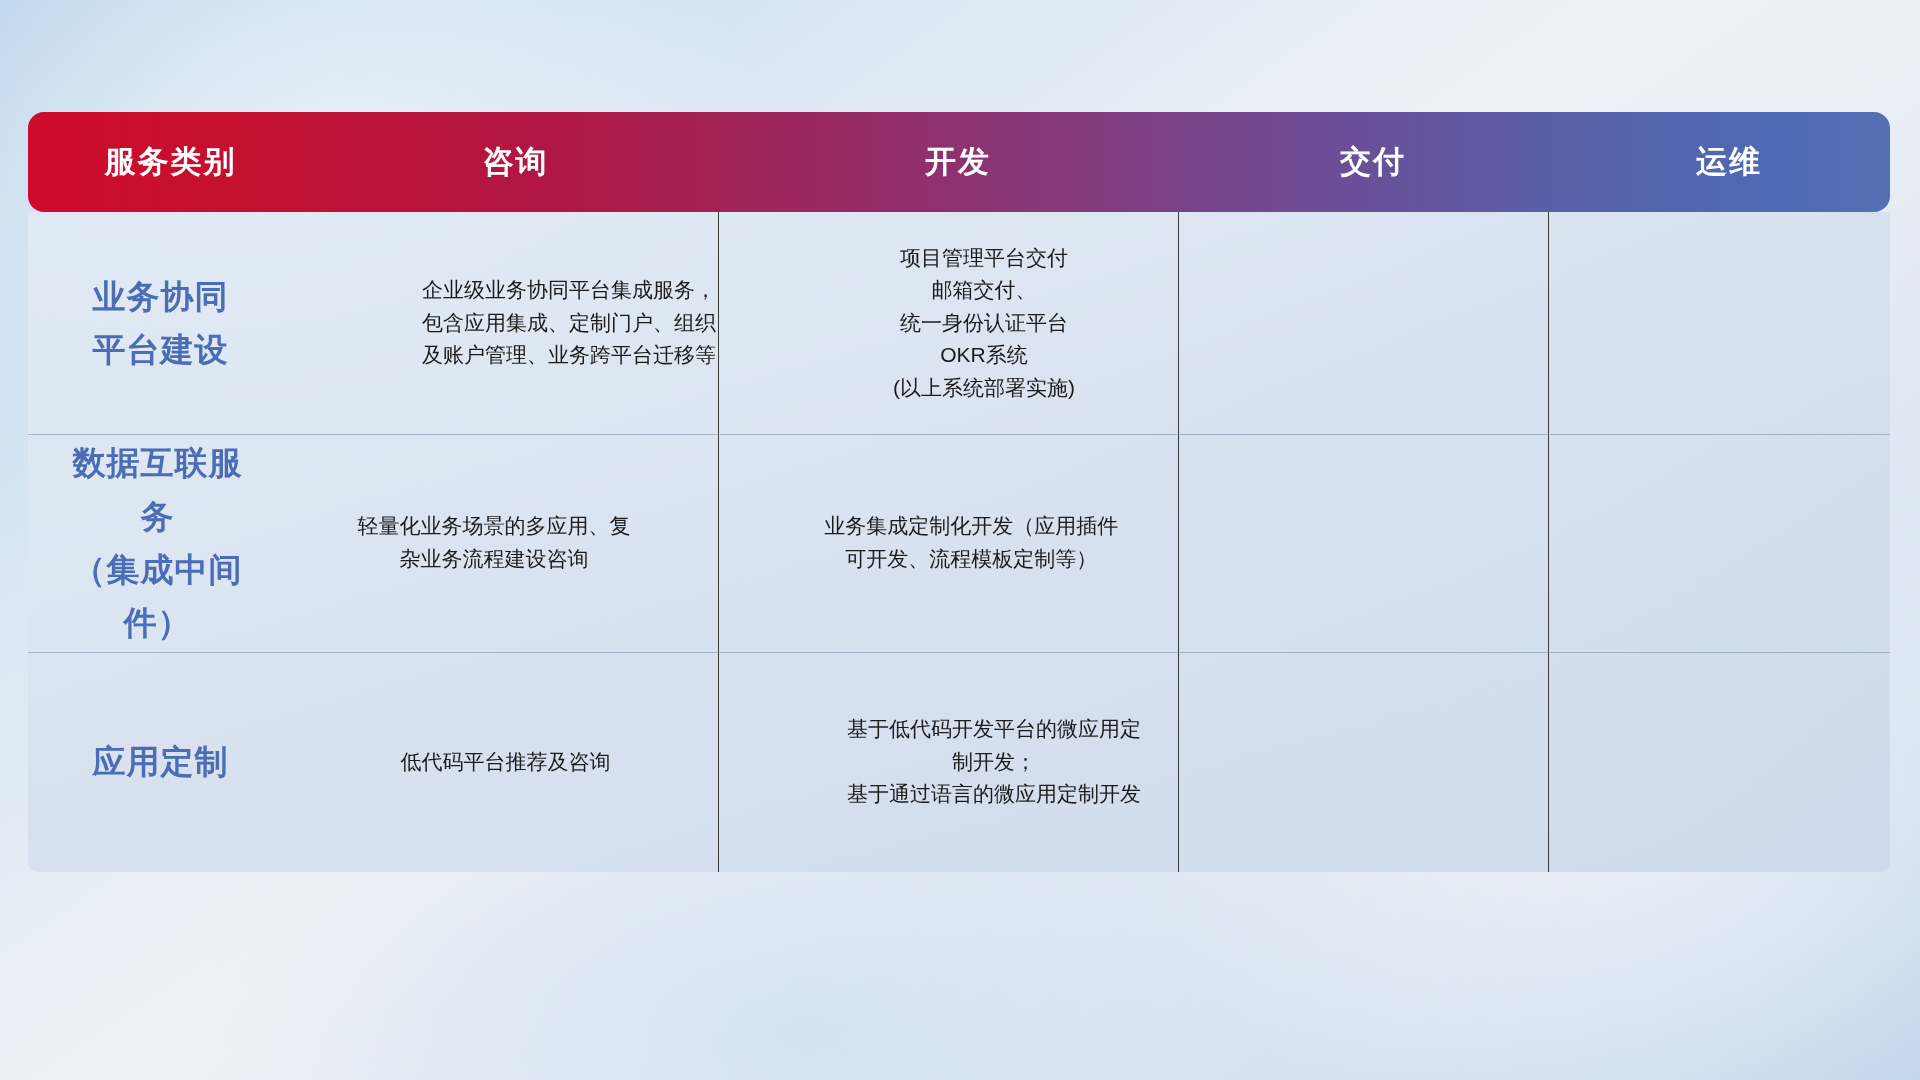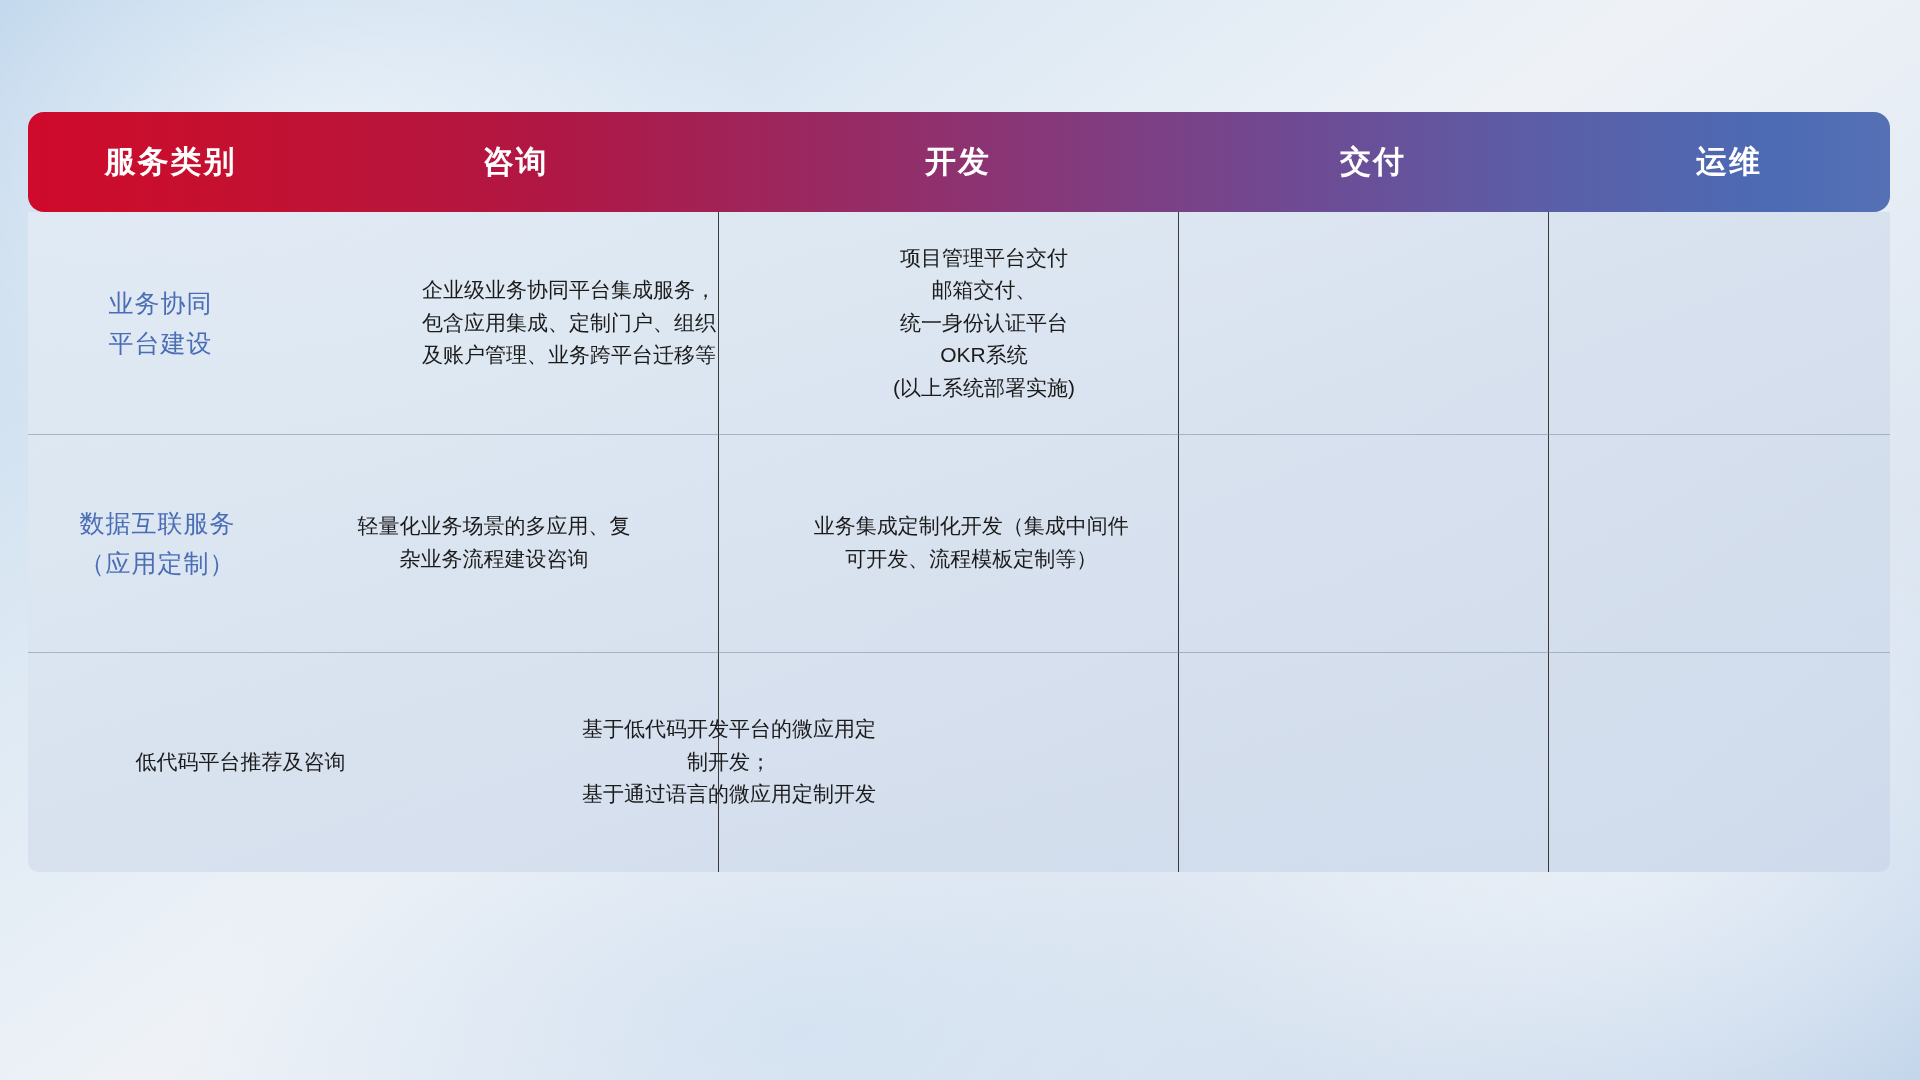--- a/index.html
+++ b/index.html
@@ -123,22 +123,22 @@
     padding: 6px 28px;
     font-size: 21px;
     line-height: 1.55;
     color: #1b1b1b;
     text-align: center;
     white-space: pre-line;
   }
   .cell.c0 {
     width: 265px;
     color: #4a6db5;
-    font-weight: normal;
-    font-size: 25px;
+    font-weight: bold;
+    font-size: 33px;
     letter-spacing: 1px;
     line-height: 1.62;
   }
   .cell.c1 { width: 425px; }
   .cell.c2 { width: 460px; margin-left: 46px; }
   .cell.c3 { width: 370px; }
   .cell.c4 { width: 342px; }
 
   
   .v-div {
@@ -194,31 +194,32 @@
       <div class="cell c3">项目管理平台交付
 邮箱交付、
 统一身份认证平台
 OKR系统
 (以上系统部署实施)</div>
     </div>
 
     <div class="body-row r1">
       <div class="row-sep"></div>
       <div class="cell c0">数据互联服务
-（应用定制）</div>
+（集成中间件）</div>
       <div class="cell c1">轻量化业务场景的多应用、复
 杂业务流程建设咨询</div>
-      <div class="cell c2">业务集成定制化开发（集成中间件
+      <div class="cell c2">业务集成定制化开发（应用插件
 可开发、流程模板定制等）</div>
       <div class="cell c3"></div>
       <div class="cell c4"></div>
     </div>
 
     <div class="body-row r2">
       <div class="row-sep"></div>
+      <div class="cell c0">应用定制</div>
       <div class="cell c1">低代码平台推荐及咨询</div>
       <div class="cell c2">基于低代码开发平台的微应用定
 制开发；
 基于通过语言的微应用定制开发</div>
       <div class="cell c4"></div>
     </div>
 
   </div>
 </div>
 

